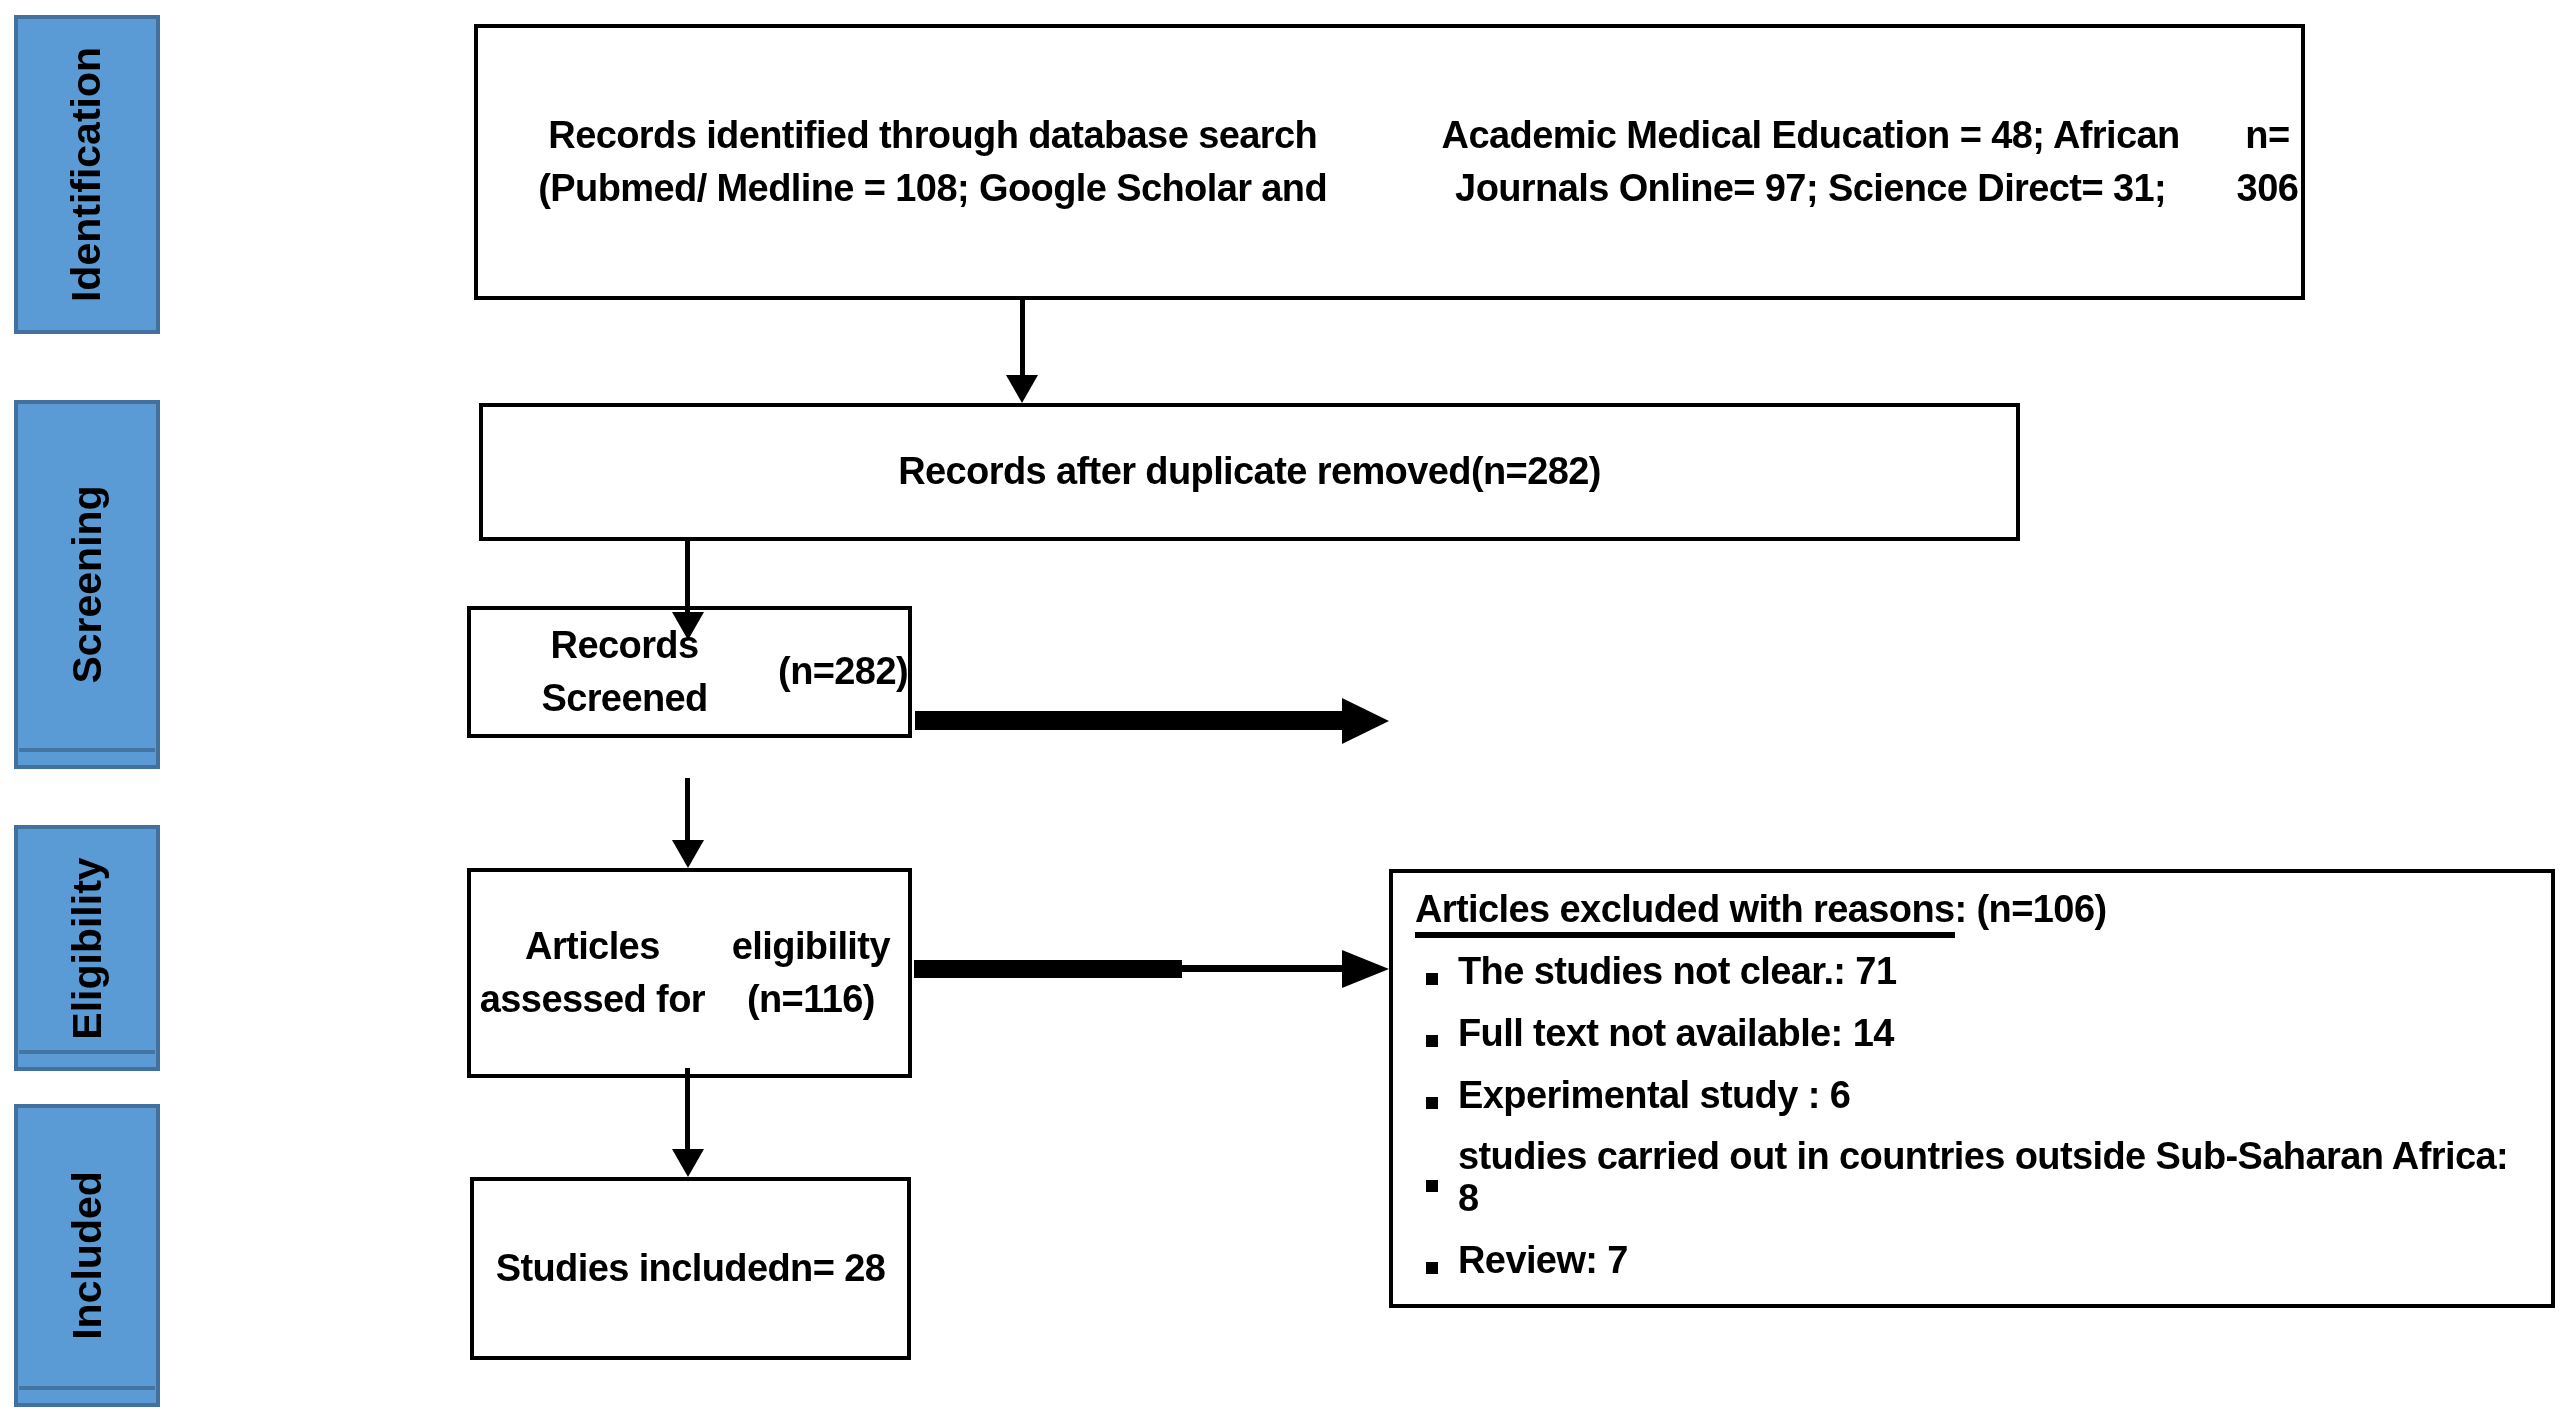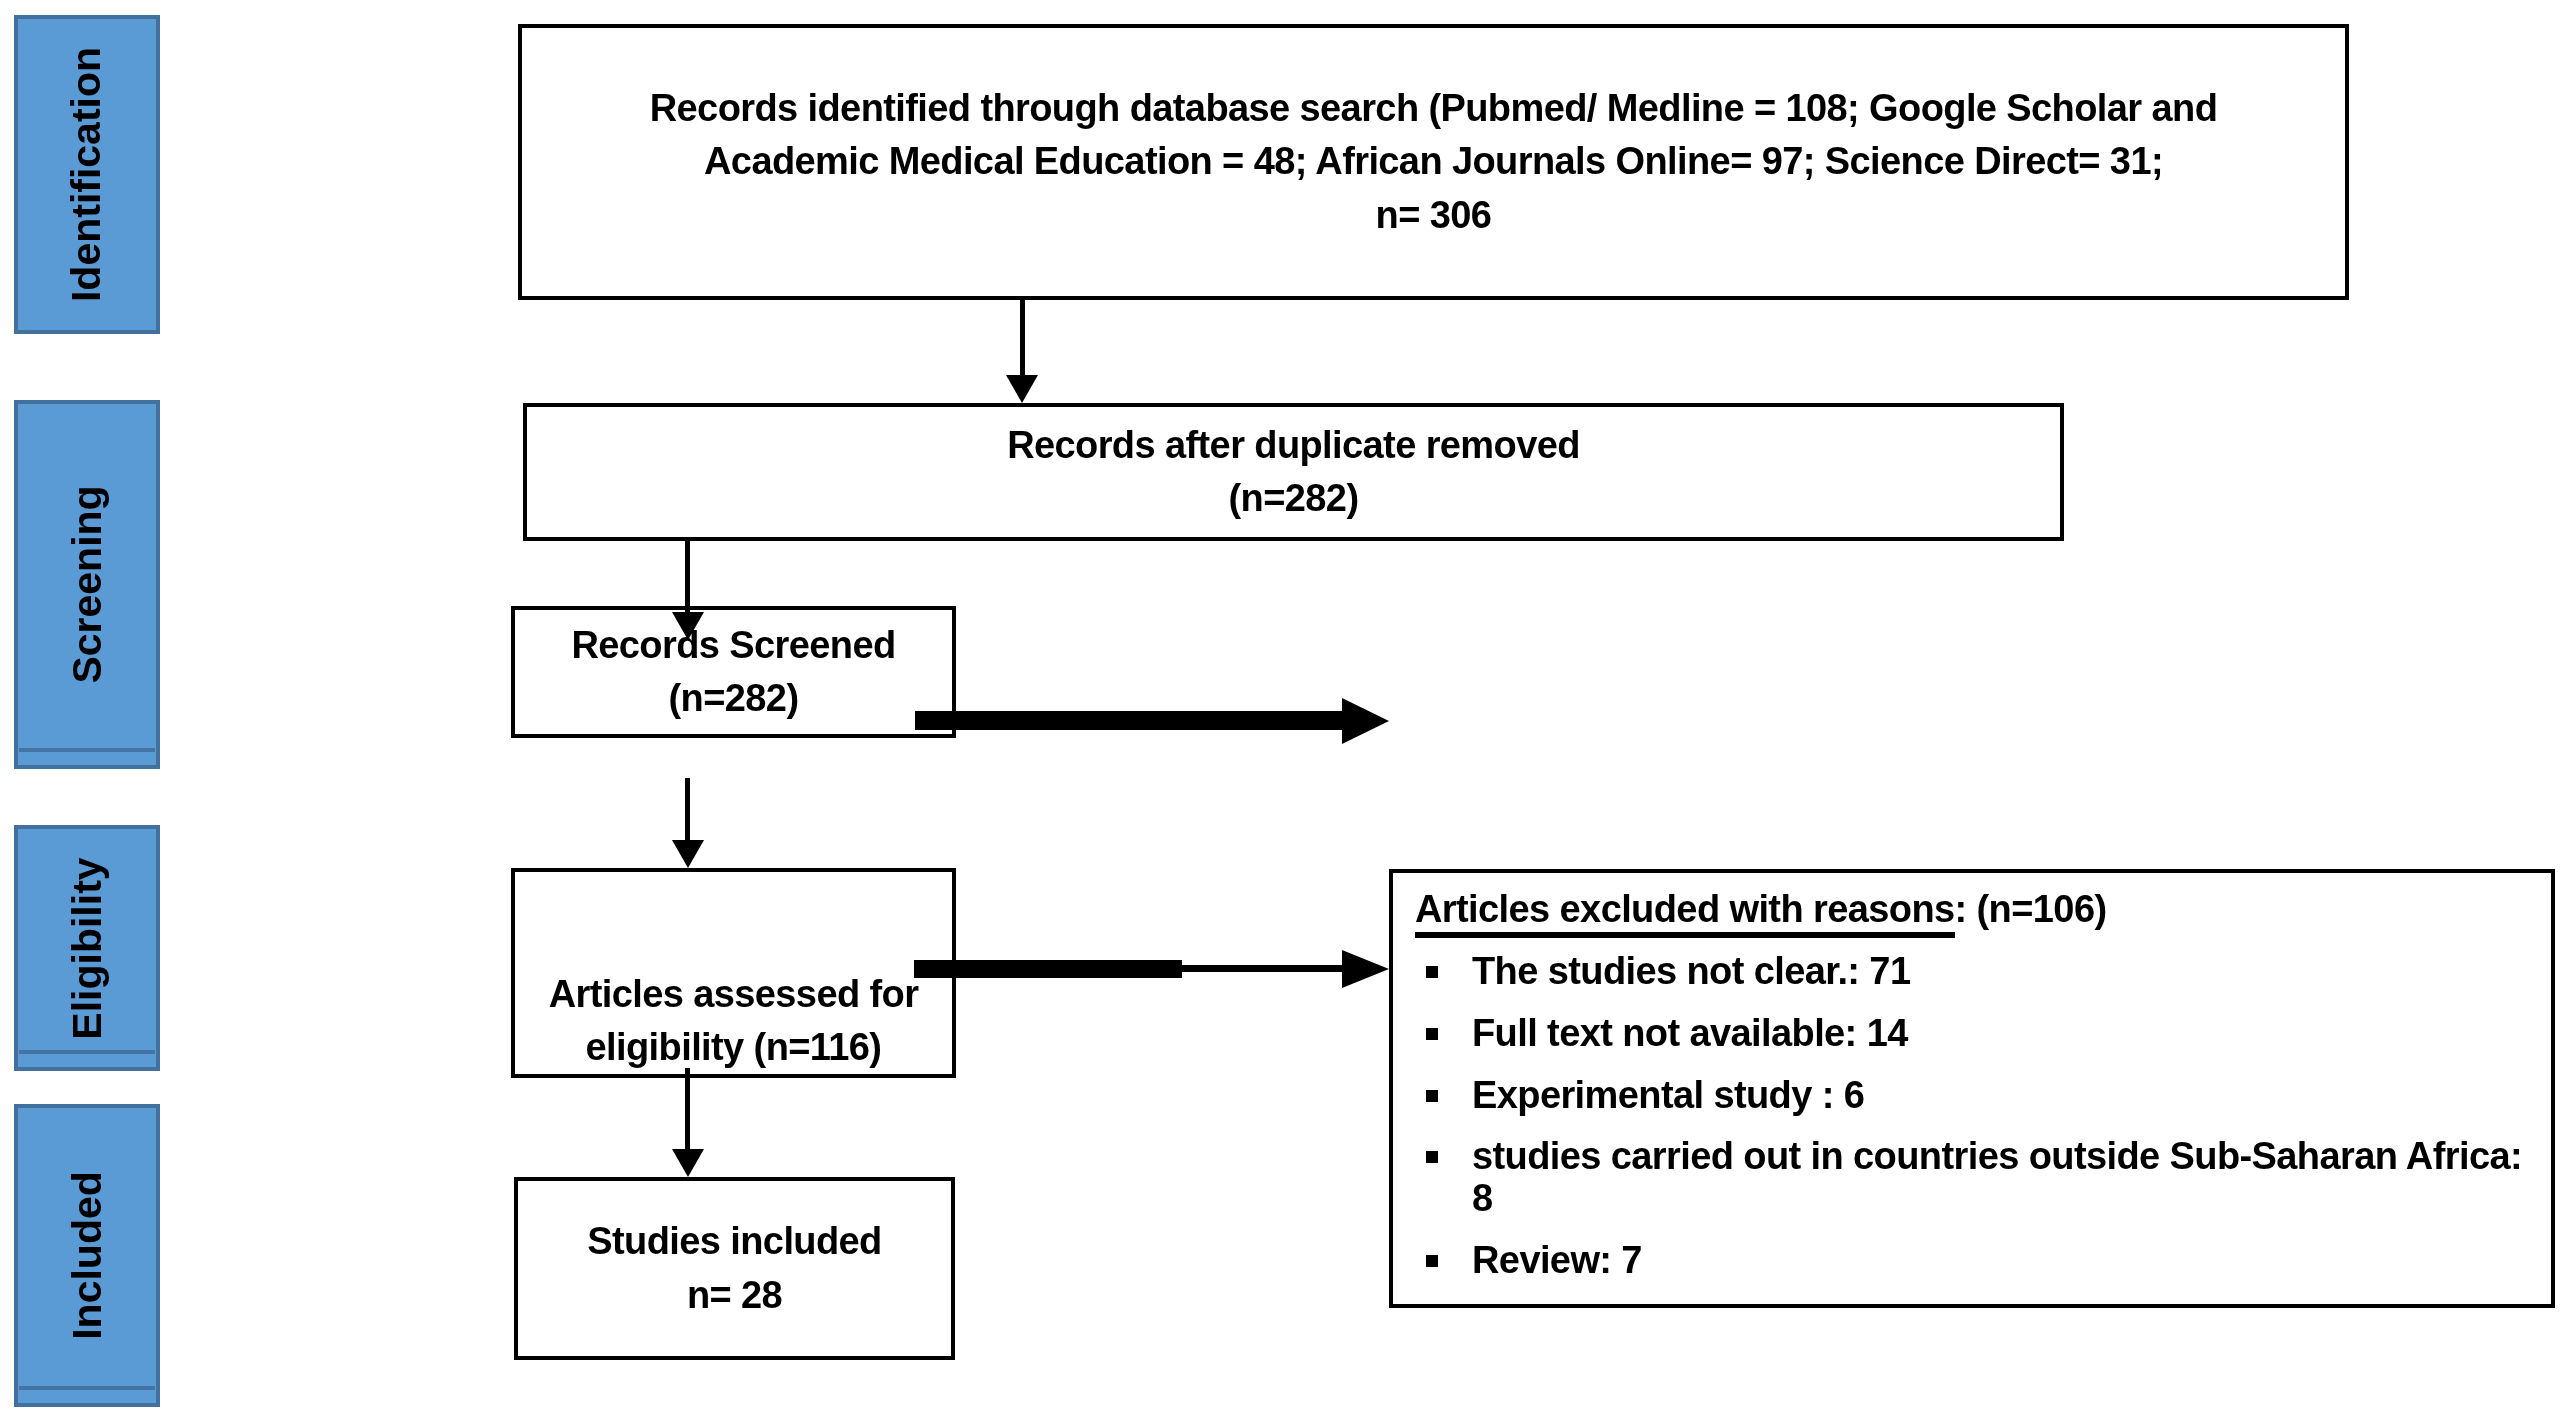--- a/index.html
+++ b/index.html
@@ -44,27 +44,26 @@
   .stage-screening{top:400px;height:369px;}
   .stage-eligibility{top:825px;height:246px;}
   .stage-included{top:1104px;height:303px;}
 
   
   .fbox{
     position:absolute;
     background:#fff;
     border:4.2px solid var(--box-border);
     box-sizing:border-box;
-    display:flex;flex-direction:column;
+    display:flex;flex-direction:row;
     align-items:center;justify-content:center;
     text-align:center;
     font-weight:700;
     font-size:38px;line-height:1.4;
     letter-spacing:-0.6px;
-    margin-left:44px;
   }
   .fbox .line{display:block;}
   .gap18{}
   .box-identified{left:474px;top:24px;width:1831px;height:276px;}
   .box-duplicates{left:479px;top:403px;width:1541px;height:138px;}
   .box-screened{left:467px;top:606px;width:445px;height:132px;}
   .box-excluded-title{left:1389px;top:653px;width:1166px;height:139px;}
   .box-assessed{left:467px;top:868px;width:445px;height:210px;justify-content:flex-end;}
   .box-included{left:470px;top:1177px;width:441px;height:183px;}
 
@@ -78,21 +77,21 @@
     padding:12px 22px;
     text-align:left;
   }
   .reasons-heading{white-space:nowrap;margin:2.4px 0 18px 0;line-height:1.2;}
   .reasons-heading .u{
     border-bottom:6.7px solid #000;
     padding-bottom:1.8px;
   }
   .reasons-list{list-style:none;margin:0;padding:0 0 0 11px;}
   .reasons-list li{
-    display:flex;align-items:flex-start;gap:34px;
+    display:flex;align-items:center;gap:20px;
     margin-bottom:20px;
     line-height:1.1;
   }
   .reasons-list .bullet{
     flex:none;width:12px;height:12px;background:#000;
     margin-top:15px;
   }
 
   
   .vline{position:absolute;width:4.9px;background:var(--arrow);}

